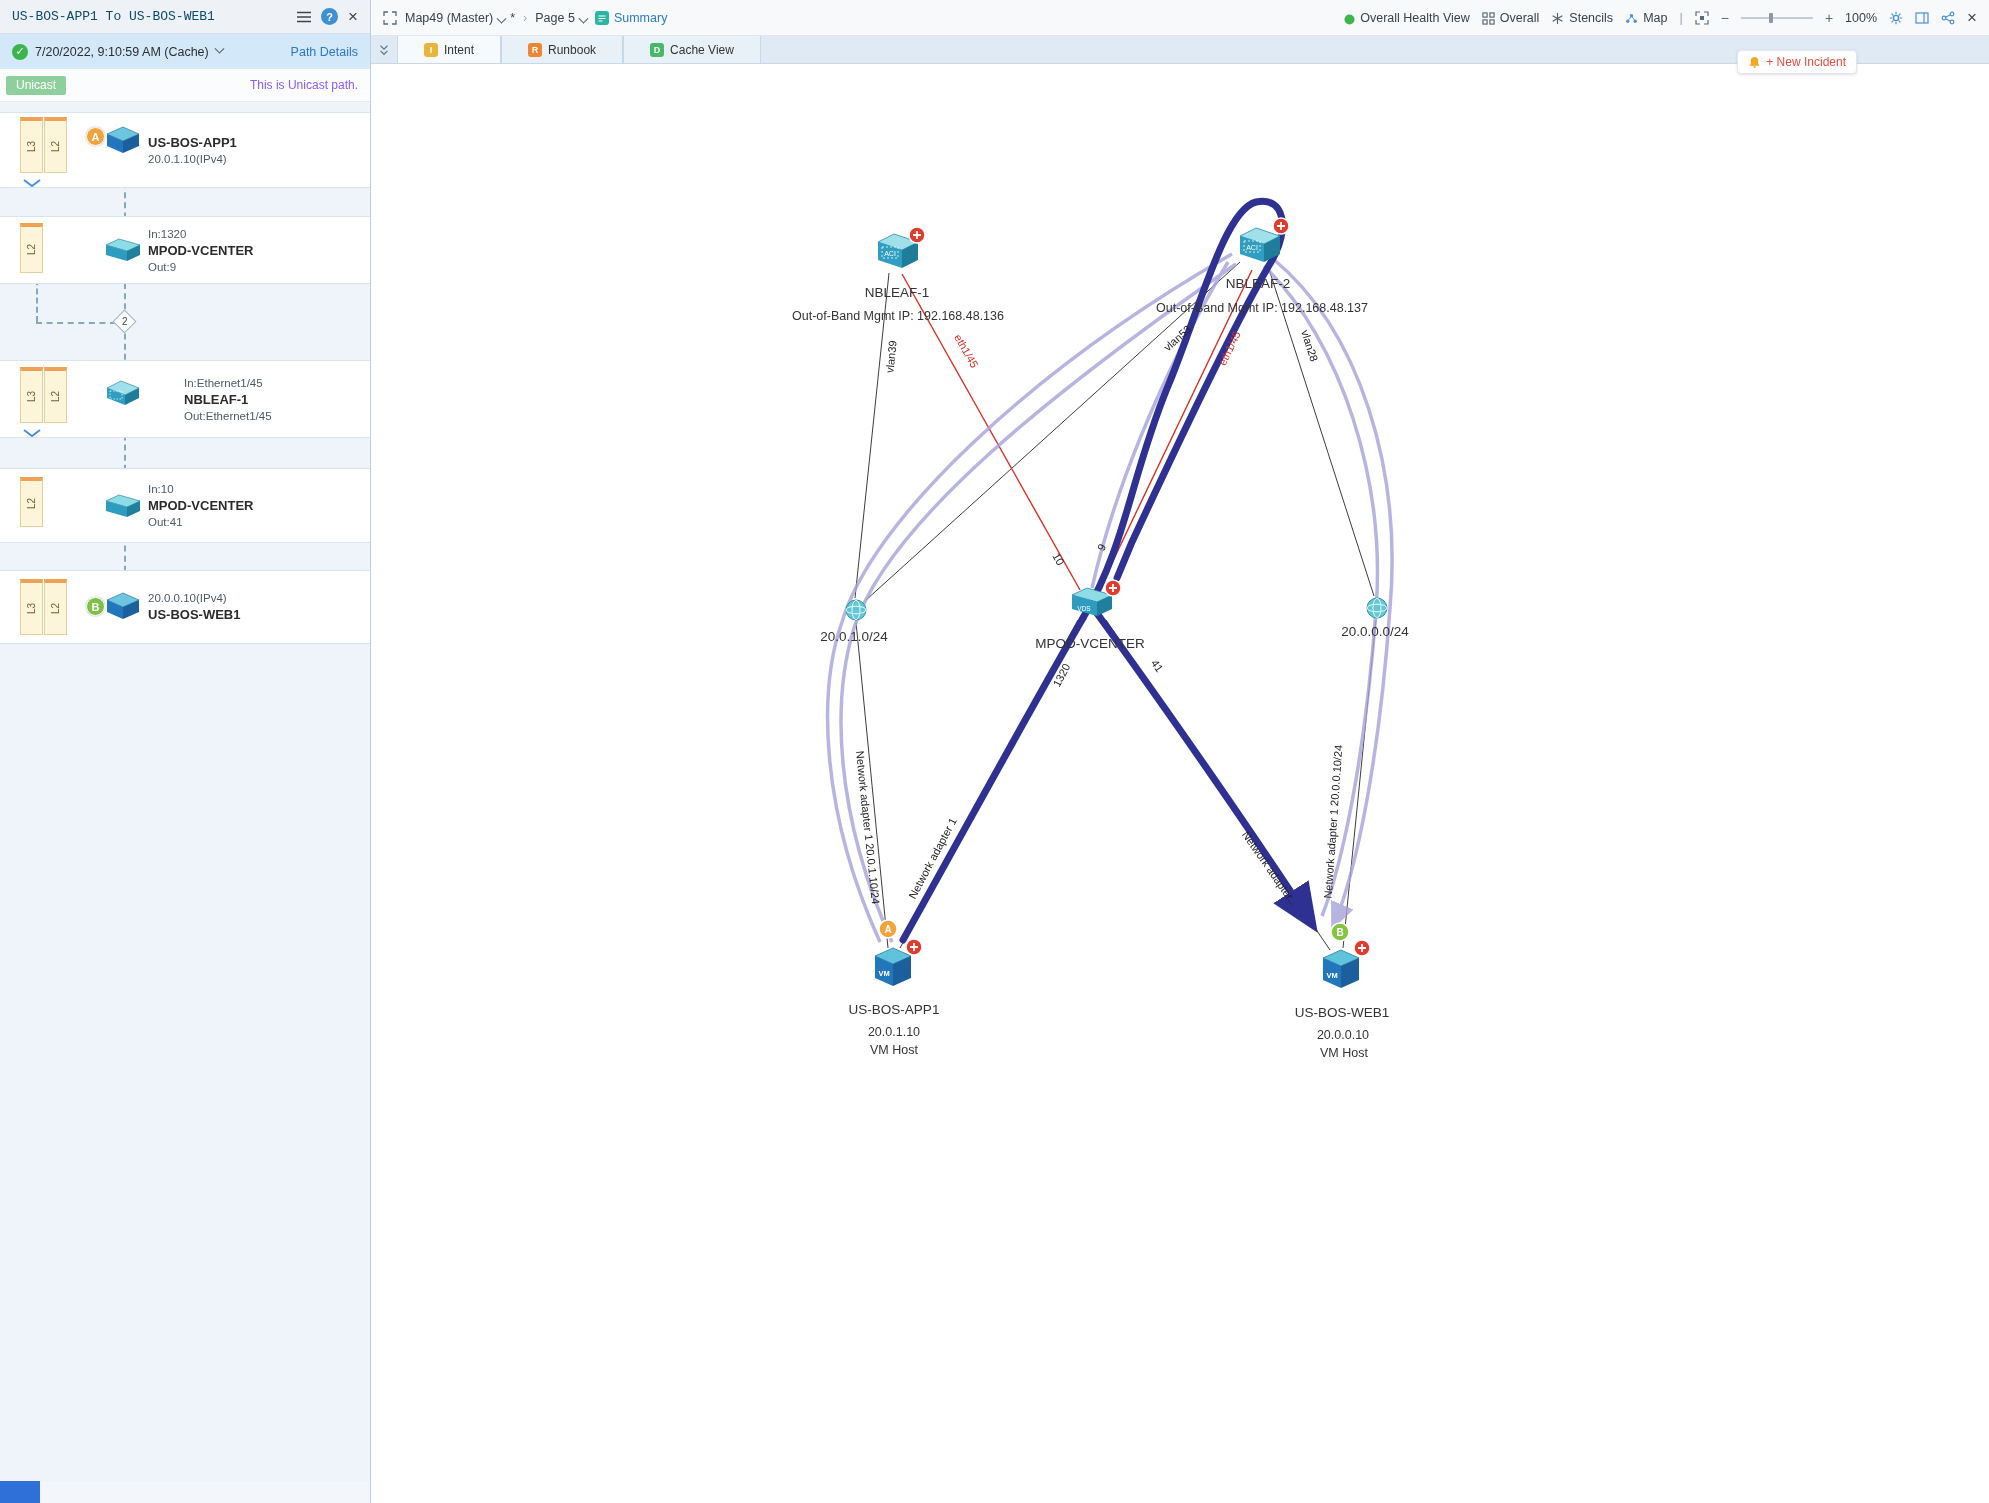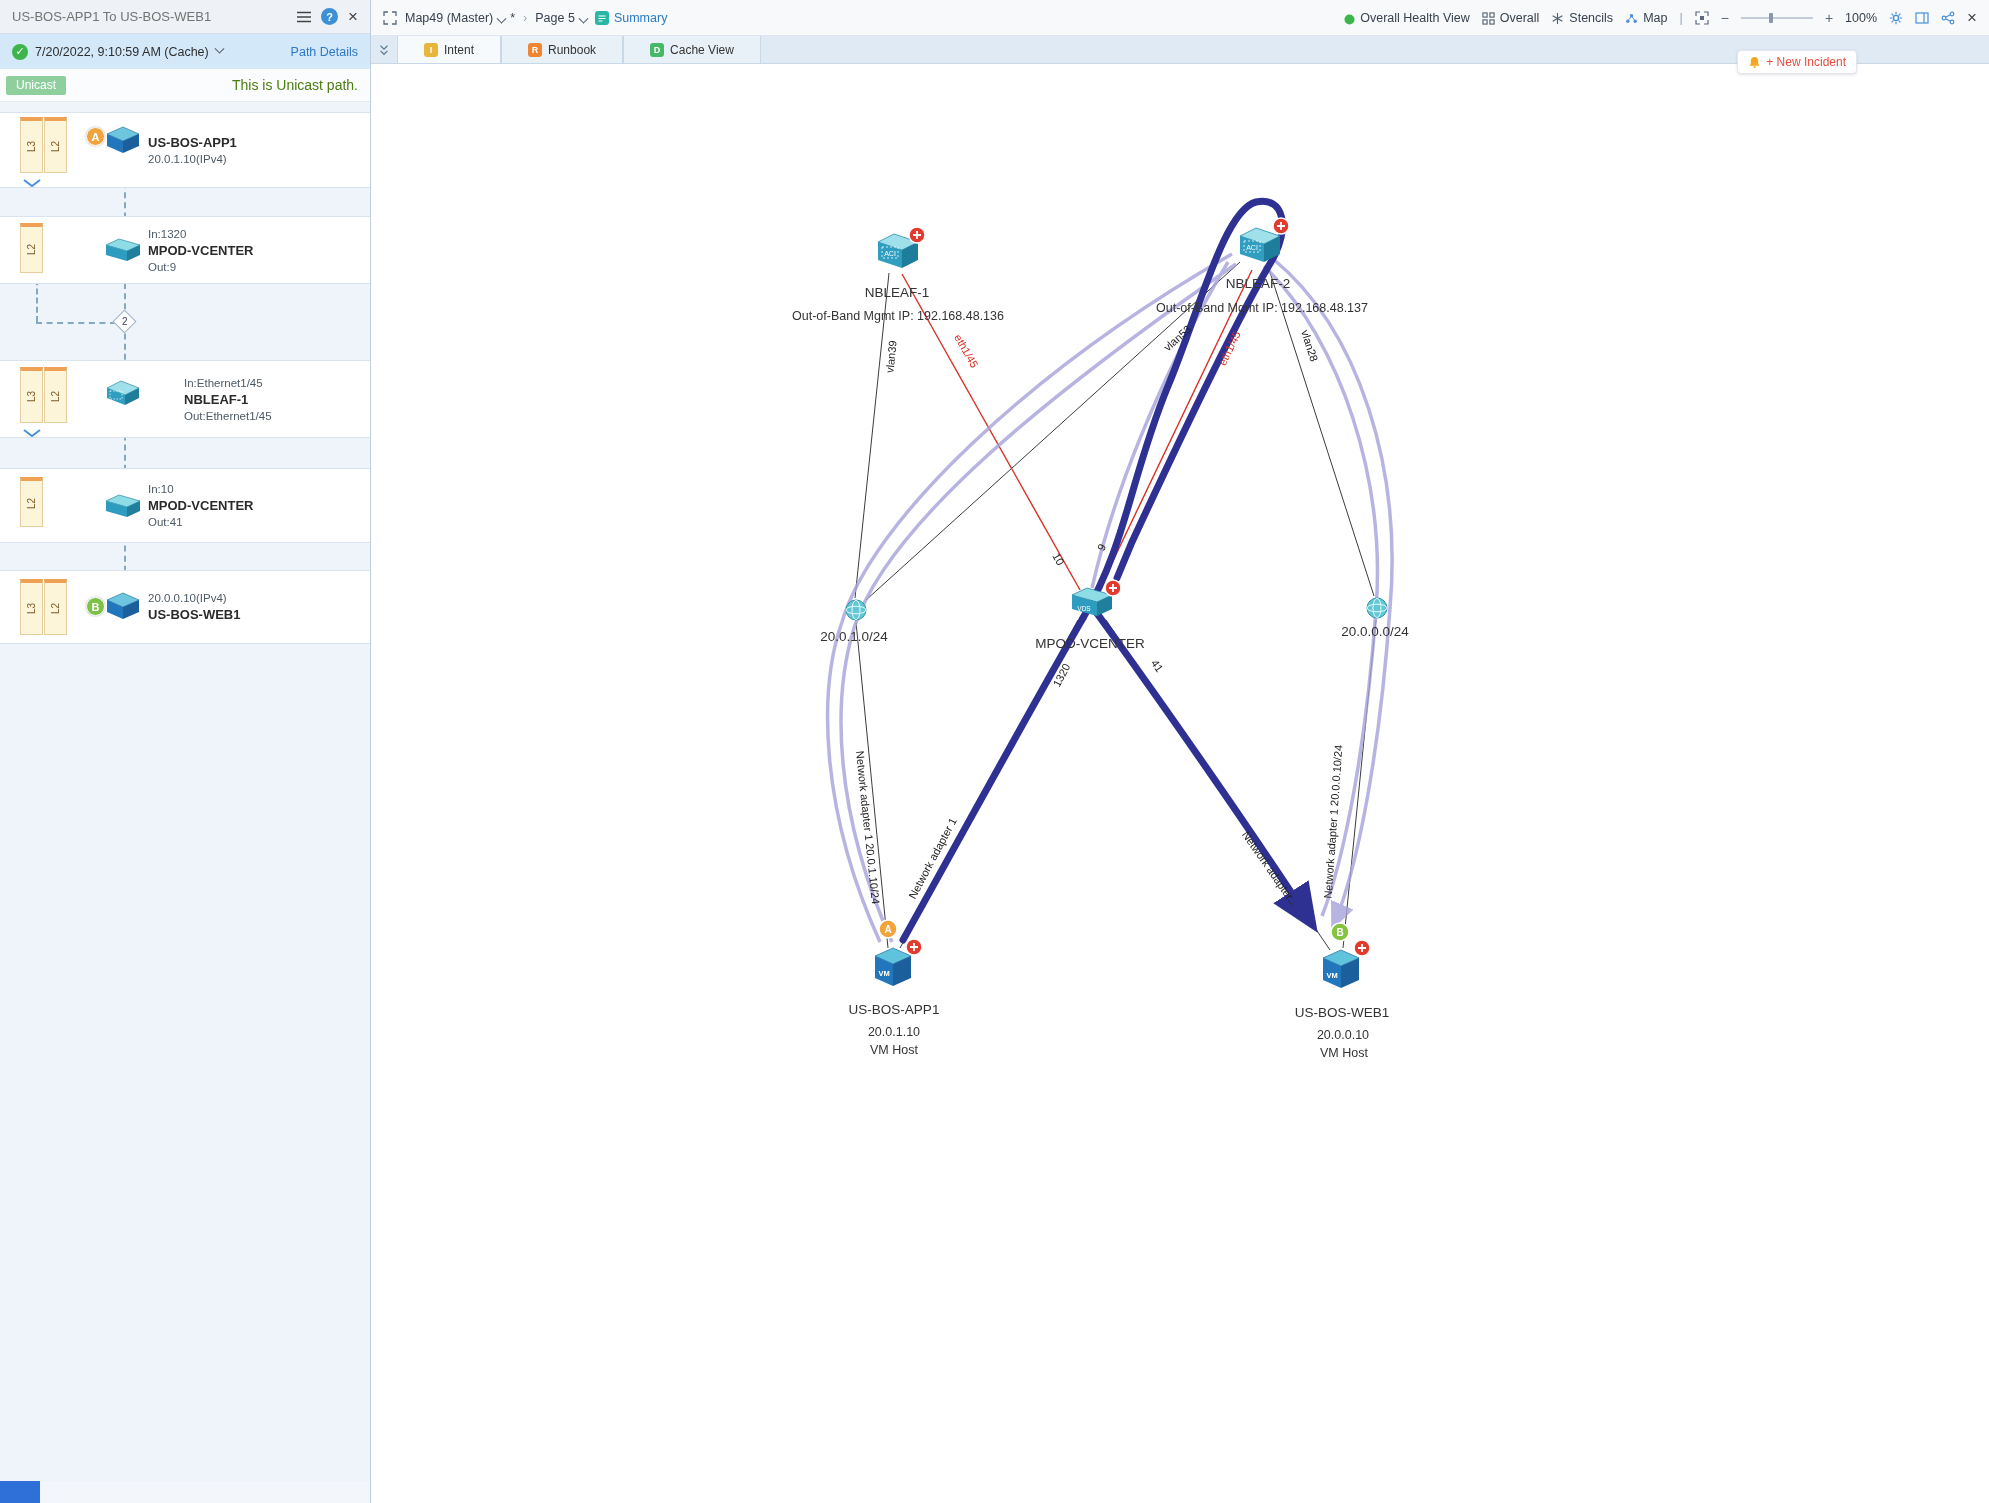--- a/index.html
+++ b/index.html
@@ -3,33 +3,33 @@
 <meta charset="utf-8">
 <style>
   * { margin:0; padding:0; box-sizing:border-box; }
   html,body { width:1989px; height:1503px; }
   body { position:relative; font-family:"Liberation Sans",sans-serif; background:#fff; overflow:hidden; color:#333; }
   svg { display:block; }
 
   
   .sidebar { position:absolute; left:0; top:0; width:371px; height:100%; background:#f3f7fb; border-right:1px solid #bfcedd; z-index:5; }
   .sb-header { height:34px; background:#eef1f5; border-bottom:1px solid #d6dee7; display:flex; align-items:center; padding:0 12px; gap:10px; }
-  .sb-title { flex:1; font-size:13px; color:#737373; }
+  .sb-title { flex:1; font-size:13px; color:#0c4a6e;font-family:Liberation Mono, monospace; }
   .icon-btn { display:flex; align-items:center; justify-content:center; cursor:pointer; }
   .help-badge { width:17px; height:17px; border-radius:50%; background:#3d8fd6; color:#fff; font-size:11px; font-weight:bold; display:flex; align-items:center; justify-content:center; }
   .close-x { font-size:17px; color:#444; line-height:1; }
 
   .sb-time { height:35px; background:#d3e8f9; display:flex; align-items:center; padding:0 12px; gap:7px; font-size:12.5px; color:#2e2e2e; }
   .check-badge { width:16px; height:16px; border-radius:50%; background:#3cb54a; color:#fff; font-size:11px; display:flex; align-items:center; justify-content:center; }
   .chev-dn { width:7px; height:7px; border-right:1.6px solid #4a5a68; border-bottom:1.6px solid #4a5a68; transform:rotate(45deg) translate(-2px,-2px); }
   .pd-link { margin-left:auto; color:#2e78c8; font-size:12.5px; cursor:pointer; }
 
   .sb-cast { height:33px; background:#fafcfe; border-bottom:1px solid #e3ebf3; display:flex; align-items:center; padding:0 12px 0 6px;gap:36px; }
   .cast-badge { background:#8fcf9d; color:#fff; font-size:12px; padding:2px 10px 3px; border-radius:2px; }
-  .cast-note { margin-left:auto; font-size:14px; color:#4d7c0f; }
+  .cast-note { margin-left:auto; font-size:12px; color:#8b5cf6; }
 
   .sb-path { position:absolute; top:102px; left:0; right:0; bottom:22px; background:#eef4fa; }
   .dash-v { position:absolute; border-left:2px dashed #82a9c0; }
   .dash-h { position:absolute; border-top:2px dashed #82a9c0; }
   .hop { position:absolute; left:0; right:0; background:#fff; border-top:1px solid #d9e4ee; border-bottom:1px solid #d9e4ee; }
   .lb { position:absolute; width:23px; height:56px; background:#fdf5da; border:1px solid #e3cf9e; border-top:4px solid #efa254; display:flex; align-items:center; justify-content:center; left:20px; }
   .lb.short { height:50px; }
   .lb.second { left:44px; }
   .lb span { transform:rotate(-90deg); font-size:10px; color:#7c5c28; white-space:nowrap; }
   .hop-marker { position:absolute; left:86px; width:19px; height:19px; border-radius:50%; color:#fff; font-size:11px; font-weight:bold; display:flex; align-items:center; justify-content:center; border:1.5px solid #fff; box-shadow:0 0 2px rgba(0,0,0,.35); }

